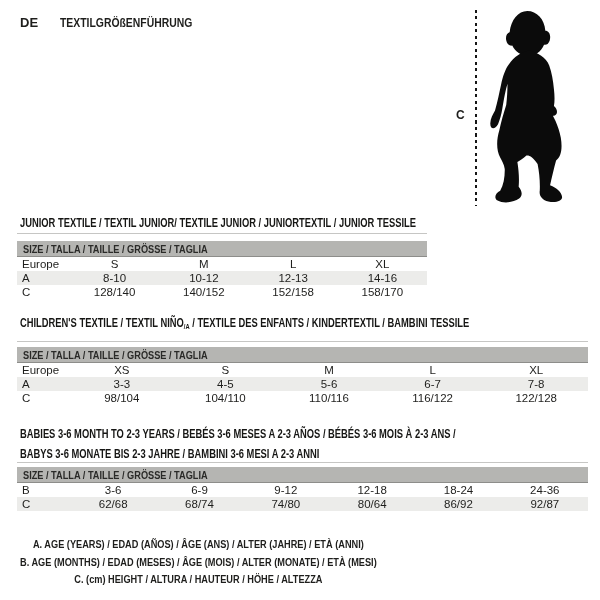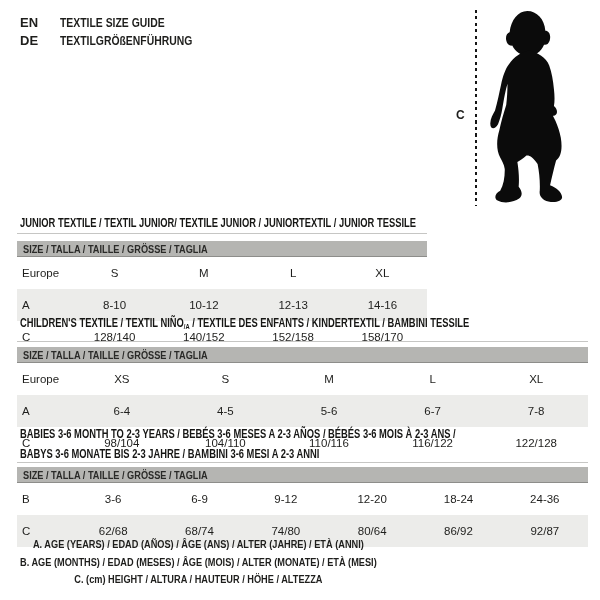--- a/index.html
+++ b/index.html
@@ -33,21 +33,21 @@
   .rule{position:absolute;height:1px;background:#c6c6c4;}
   .sub{font-size:0.62em;vertical-align:-0.28em;}
 
   
   .sizetable{position:absolute;}
   .bar{
     height:16px;background:#b5b5b2;border-bottom:1px solid #8d8d8a;box-sizing:border-box;
     display:flex;align-items:center;padding-left:6px;
     font-weight:bold;font-size:11.5px;color:#2a2a28;
   }
-  .row{display:flex;align-items:center;height:32px;font-size:11.5px;color:#1e1e1c;}
+  .row{display:flex;align-items:center;height:14px;font-size:11.5px;color:#1e1e1c;}
   .row.stripe{background:#ececea;}
   .lab{width:53px;padding-left:5px;box-sizing:border-box;}
   .cell{flex:1;text-align:center;}
 
   .t1-title{left:20px;top:216px;} .rule1{left:17px;top:233px;width:410px;}
   .table1{left:17px;top:241px;width:410px;}
   .t2-title{left:20px;top:316px;} .rule2{left:17px;top:341px;width:571px;}
   .table2{left:17px;top:347px;width:571px;}
   .t3-title{left:20px;top:424px;} .rule3{left:17px;top:462px;width:571px;}
   .table3{left:17px;top:467px;width:571px;}
@@ -56,24 +56,20 @@
   .footnotes{position:absolute;left:20px;top:536px;text-align:center;}
   .foot-line{
     height:17.5px;font-size:11.5px;font-weight:bold;white-space:nowrap;
     transform:scaleX(0.8);transform-origin:0 50%;line-height:17.5px;
   }
 </style>
 </head>
 <body>
 
 <div class="langs">
-  <div class="lang-row">
-    <span class="lang-code">EN</span>
-    <span class="cond">TEXTILE SIZE GUIDE</span>
-  </div>
   <div class="lang-row">
     <span class="lang-code">DE</span>
     <span class="cond">TEXTILGRÖßENFÜHRUNG</span>
   </div>
 </div>
 
 <div class="measure-line"></div>
 <div class="measure-label">C</div>
 <svg class="baby" width="86" height="198" viewBox="0 0 100 200" preserveAspectRatio="none" aria-hidden="true">
   <path fill="#0b0b0b" d="M48 3 C59 3 68 11 69 23 C73 23 76 27 74 33 C72.5 36.5 70 37.5 67.5 37 C64 44 57 48.5 49 48.5 C41 48.5 34 44.5 30.5 38 C27.5 38.5 24.5 36.5 23.5 32.5 C22.5 28.5 24.5 25 27.5 24.5 C29 12 37.5 3 48 3 Z"></path>
@@ -118,21 +114,21 @@
   <div class="row">
     <div class="lab">Europe</div>
     <div class="cell">XS</div>
     <div class="cell">S</div>
     <div class="cell">M</div>
     <div class="cell">L</div>
     <div class="cell">XL</div>
   </div>
   <div class="row stripe">
     <div class="lab">A</div>
-    <div class="cell">6-4</div>
+    <div class="cell">3-3</div>
     <div class="cell">4-5</div>
     <div class="cell">5-6</div>
     <div class="cell">6-7</div>
     <div class="cell">7-8</div>
   </div>
   <div class="row">
     <div class="lab">C</div>
     <div class="cell">98/104</div>
     <div class="cell">104/110</div>
     <div class="cell">110/116</div>
@@ -145,21 +141,21 @@
 <div class="rule rule3"></div>
 <div class="sizetable table3">
   <div class="bar">
       <span class="cond">SIZE / TALLA / TAILLE / GRÖSSE / TAGLIA</span>
     </div>
   <div class="row">
     <div class="lab">B</div>
     <div class="cell">3-6</div>
     <div class="cell">6-9</div>
     <div class="cell">9-12</div>
-    <div class="cell">12-20</div>
+    <div class="cell">12-18</div>
     <div class="cell">18-24</div>
     <div class="cell">24-36</div>
   </div>
   <div class="row stripe">
     <div class="lab">C</div>
     <div class="cell">62/68</div>
     <div class="cell">68/74</div>
     <div class="cell">74/80</div>
     <div class="cell">80/64</div>
     <div class="cell">86/92</div>

